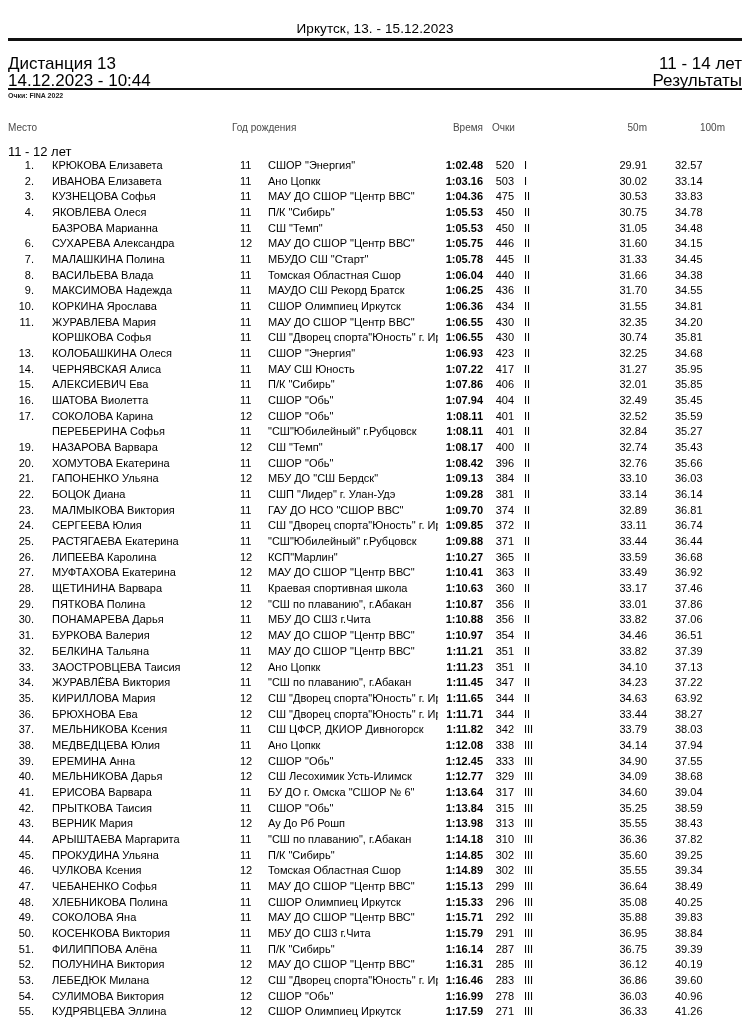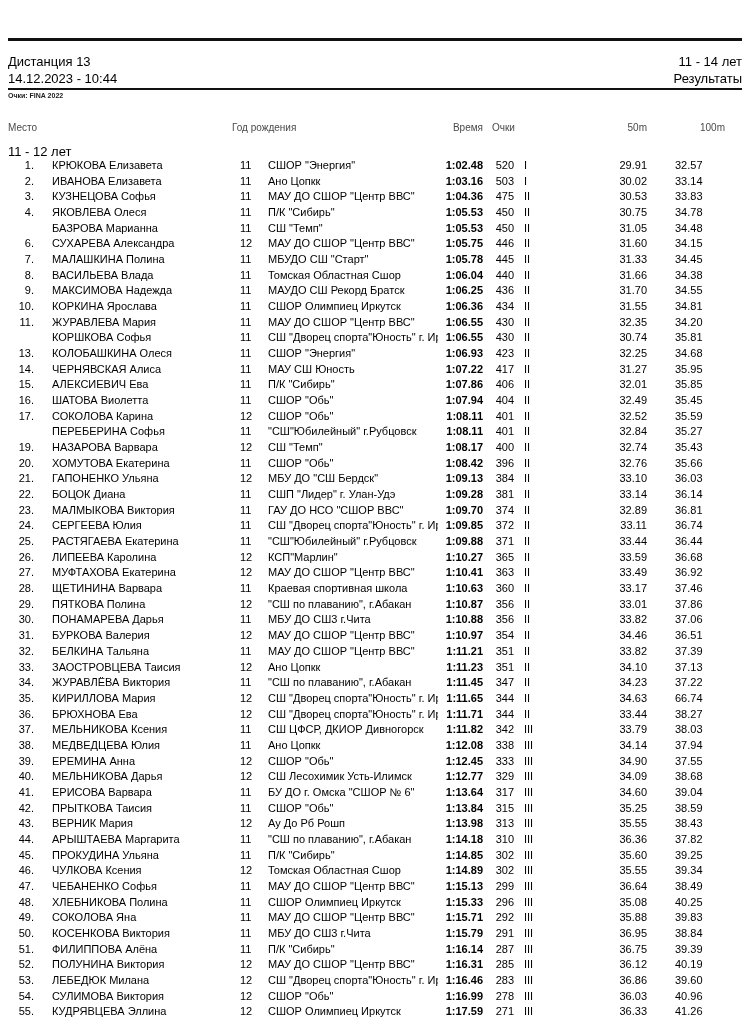--- a/index.html
+++ b/index.html
@@ -5,21 +5,21 @@
   html,body{margin:0;padding:0;background:#e8e8e8;}
   .page{
     width:750px;height:1029px;background:#ffffff;position:relative;
     font-family:"Liberation Sans", sans-serif;color:#000;overflow:hidden;
     margin:0 auto;
   }
   .abs{position:absolute;}
   .title-line{left:0;right:0;text-align:center;font-size:13.5px;letter-spacing:0.1px;}
   .rule-thick{left:8px;right:8px;height:3px;background:#111;}
   .rule-thin{left:8px;right:8px;height:1.5px;background:#111;}
-  .hdr{font-size:13px;}
+  .hdr{font-size:17px;}
   .hdr-center{left:0;right:0;text-align:center;}
   .hdr-right{right:8px;}
   .fina-note{left:8px;font-size:7px;font-weight:bold;color:#222;}
   .colhdr{font-size:10px;color:#4a4a4a;}
   .section-hdr{left:8px;font-size:13px;}
   #rows{position:absolute;top:158px;left:0;right:0;}
   .row{position:relative;height:15.68px;font-size:11px;}
   .row > span{position:absolute;top:0;line-height:15.68px;white-space:nowrap;}
   .c-place{left:8px;width:26px;text-align:right;}
   .c-name{left:40px;width:195px;overflow:hidden;padding-left:12px;}
@@ -29,20 +29,21 @@
   .c-points{left:492px;width:22px;text-align:right;}
   .c-rank{left:524px;width:26px;}
   .c-50{left:597px;width:50px;text-align:right;}
   .c-100{left:675px;width:50px;}
 </style>
 </head>
 <body>
 
 <div class="page">
 
+  <div class="abs title-line" style="top:21px">Иркутск, 13. - 15.12.2023</div>
 
   <div class="abs rule-thick" style="top:38px"></div>
 
   <div class="abs hdr" style="left:8px;top:54px">Дистанция 13</div>
   <div class="abs hdr hdr-right" style="top:54px">11 - 14 лет</div>
 
   <div class="abs hdr" style="left:8px;top:71px">14.12.2023 - 10:44</div>
   <div class="abs hdr hdr-right" style="top:71px">Результаты</div>
 
   <div class="abs rule-thin" style="top:88px"></div>
@@ -435,21 +436,21 @@
       </div>
       <div class="row">
         <span class="c-place">35.</span>
         <span class="c-name">КИРИЛЛОВА Мария</span>
         <span class="c-year">12</span>
         <span class="c-club">СШ "Дворец спорта"Юность" г. Ирк</span>
         <span class="c-time">1:11.65</span>
         <span class="c-points">344</span>
         <span class="c-rank">II</span>
         <span class="c-50">34.63</span>
-        <span class="c-100">66.74</span>
+        <span class="c-100">63.92</span>
       </div>
       <div class="row">
         <span class="c-place">36.</span>
         <span class="c-name">БРЮХНОВА Ева</span>
         <span class="c-year">12</span>
         <span class="c-club">СШ "Дворец спорта"Юность" г. Ирк</span>
         <span class="c-time">1:11.71</span>
         <span class="c-points">344</span>
         <span class="c-rank">II</span>
         <span class="c-50">33.44</span>

